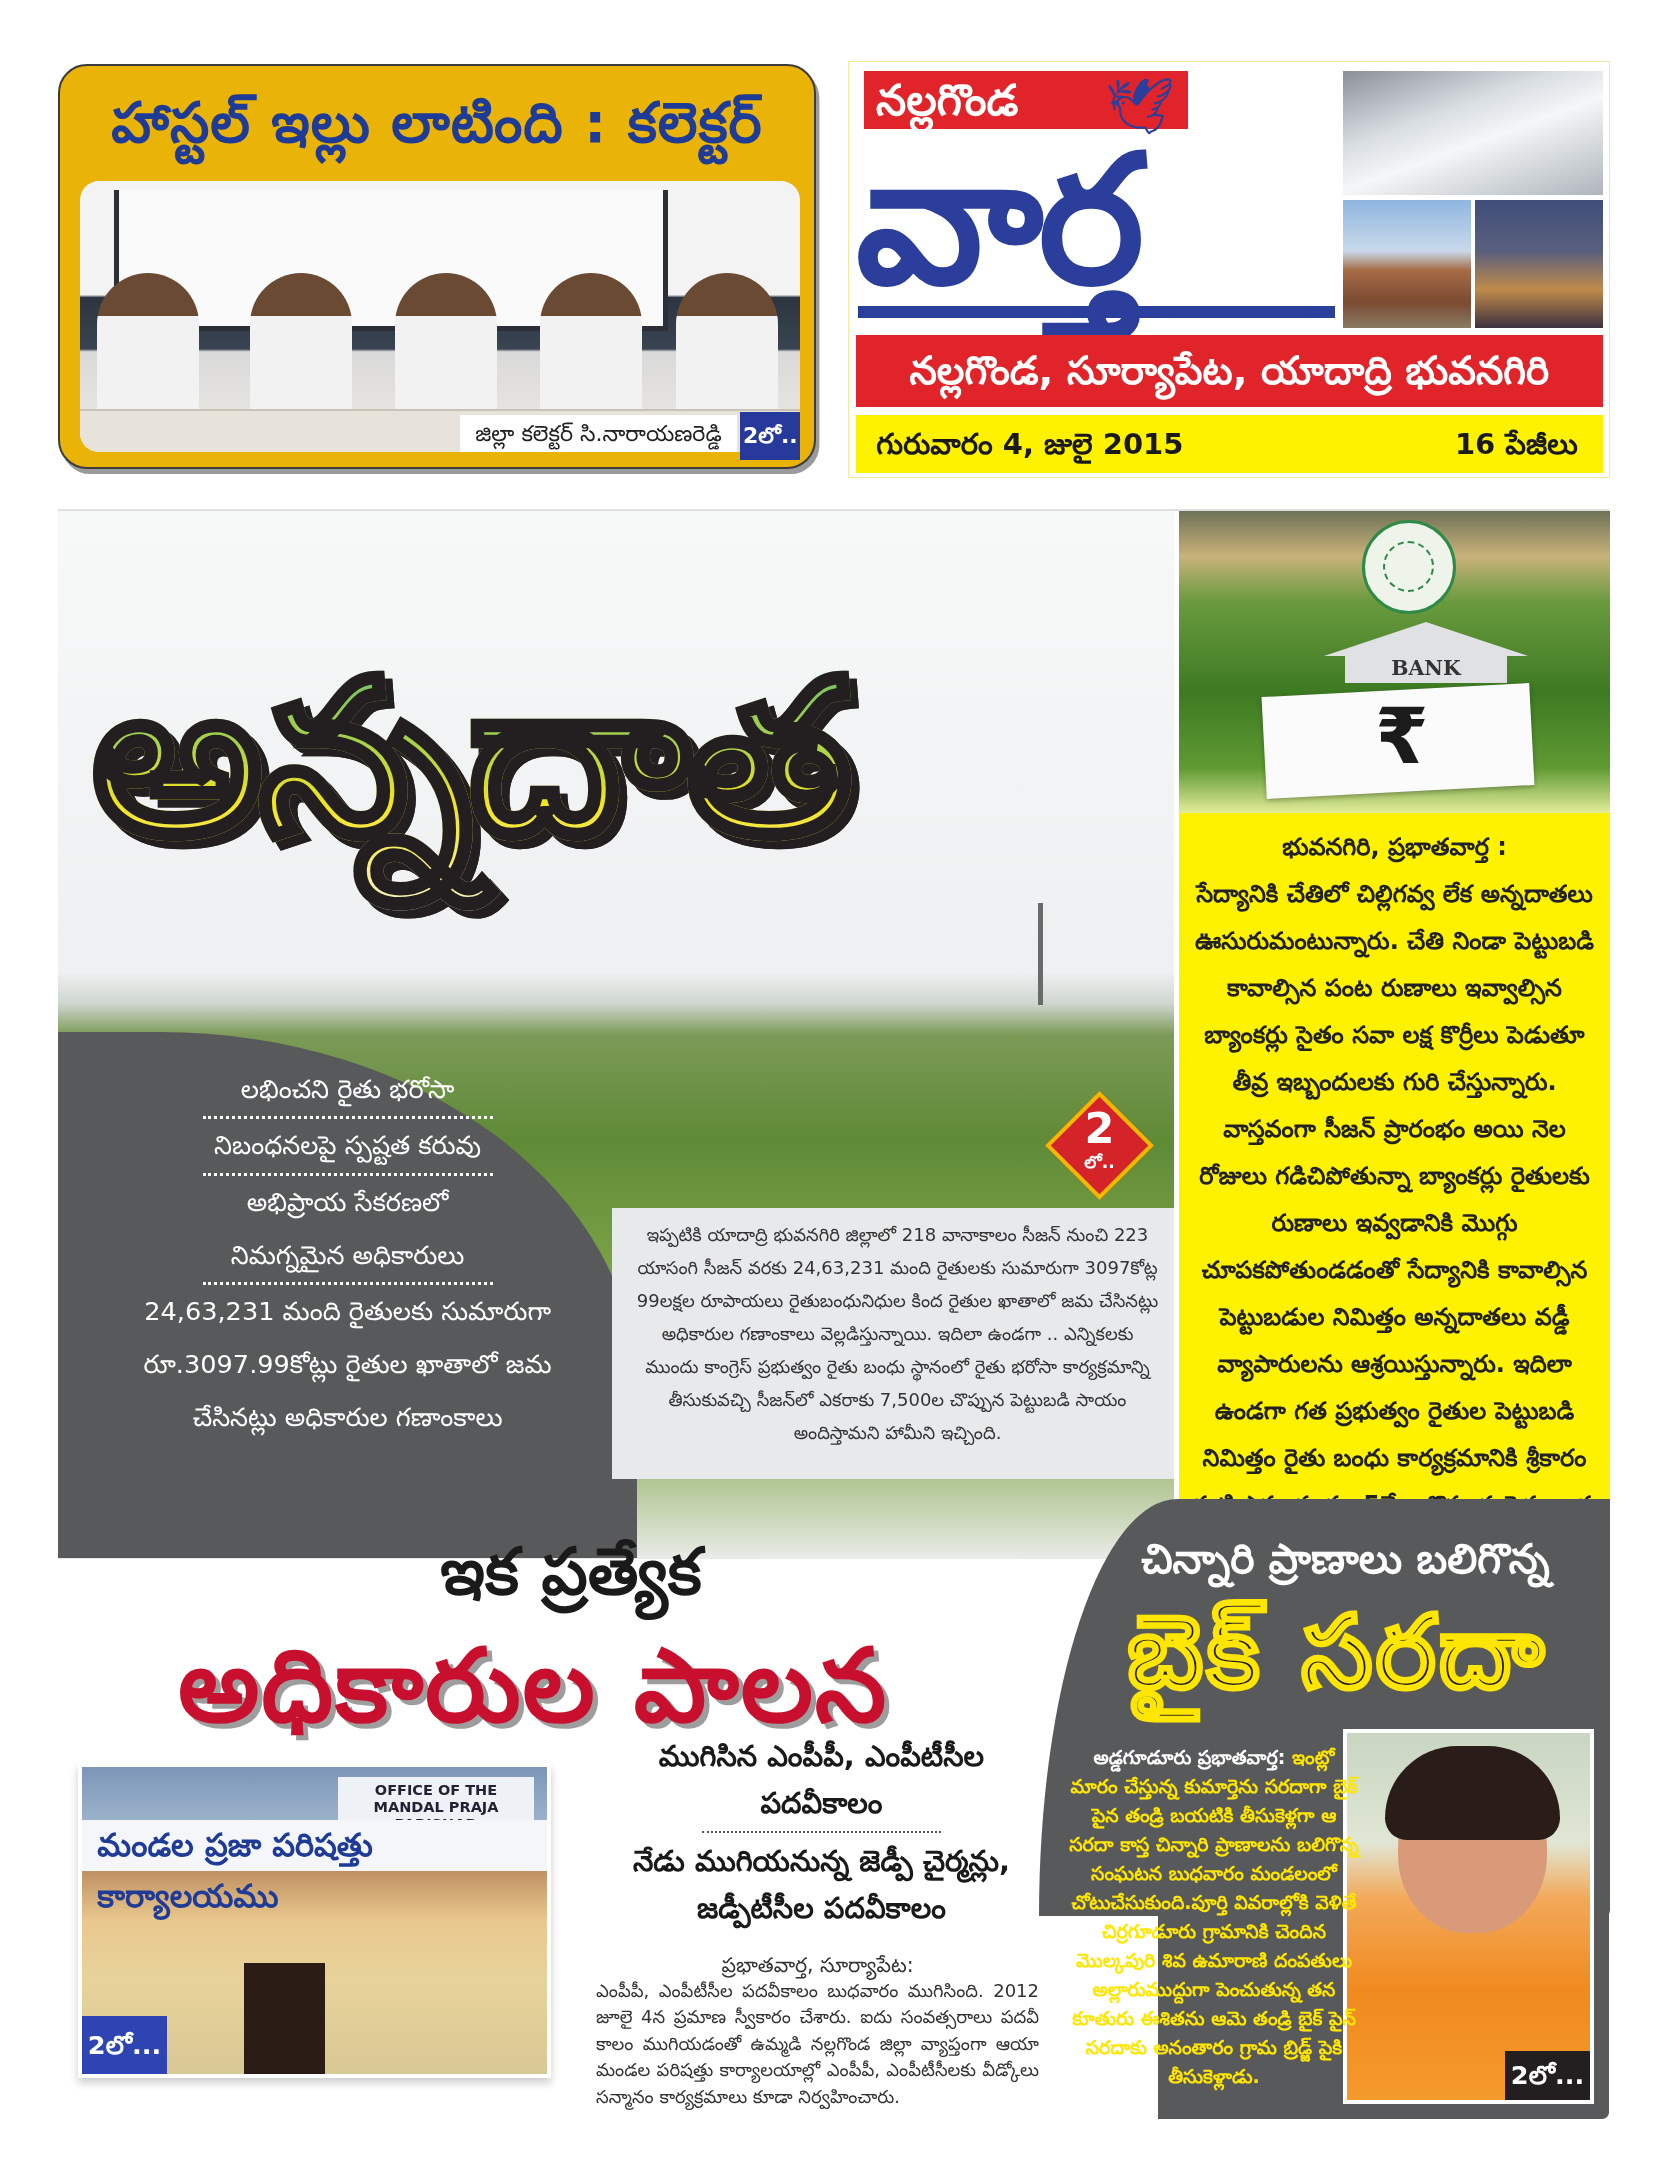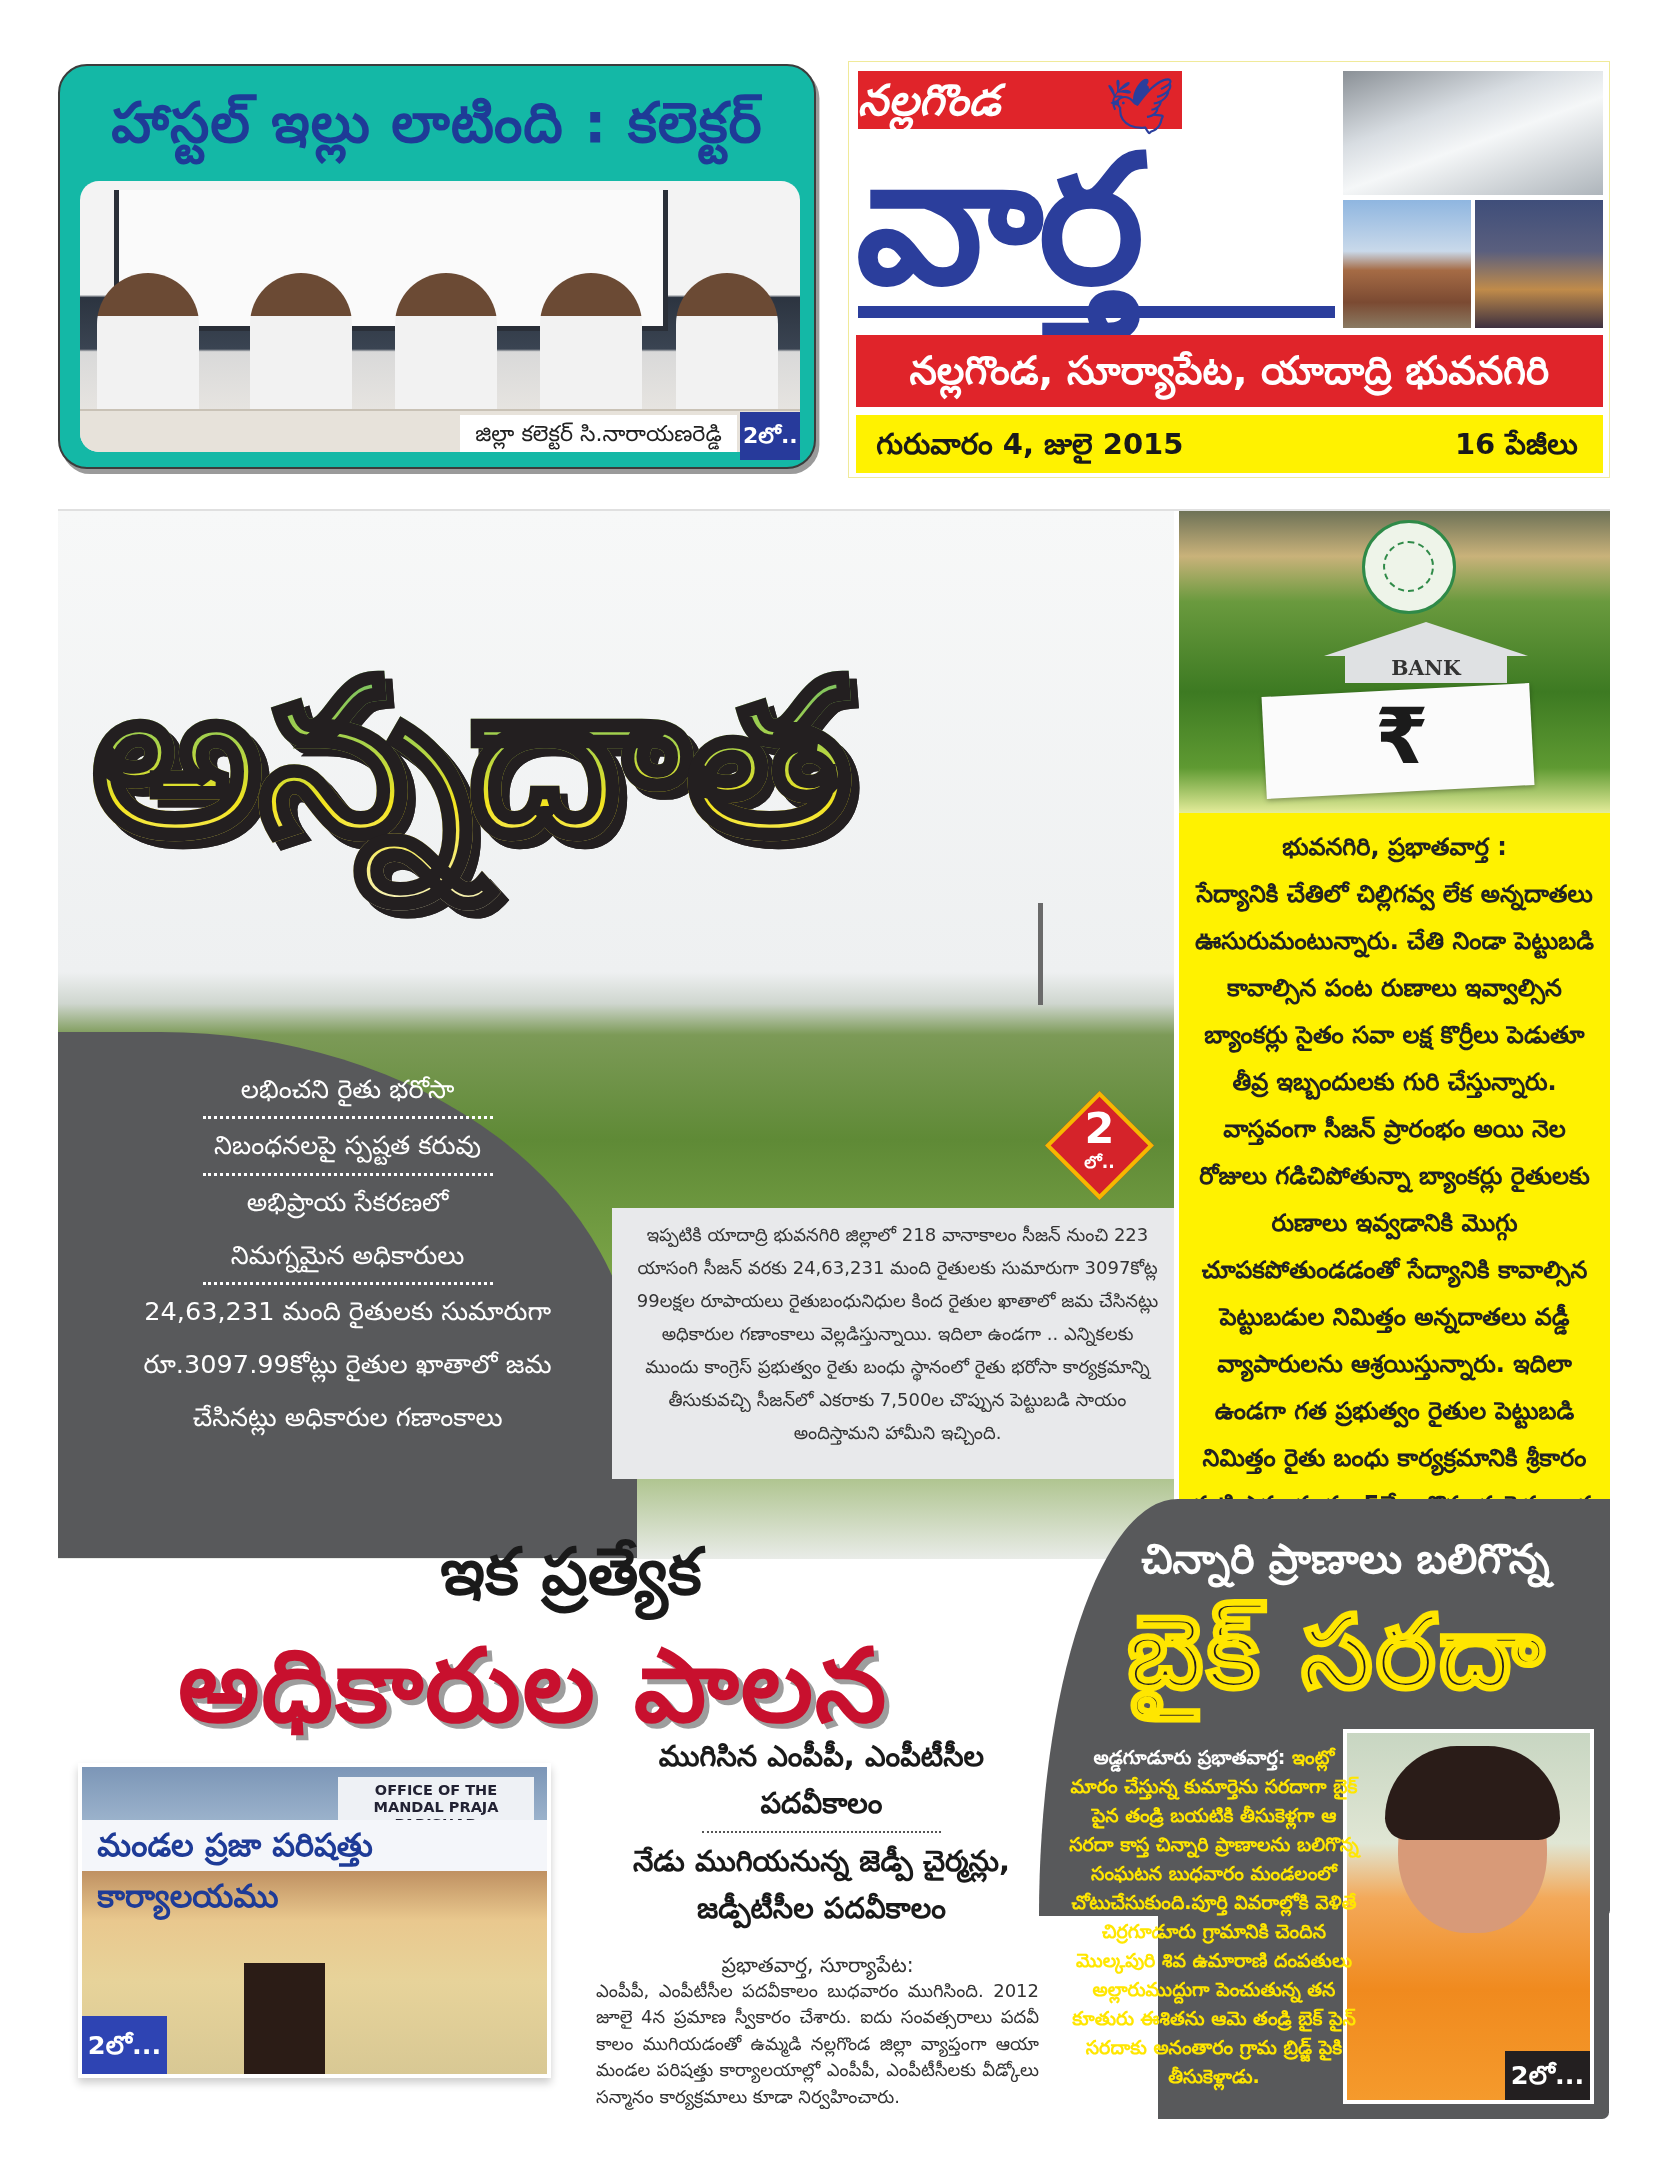--- a/index.html
+++ b/index.html
@@ -2,21 +2,21 @@
 <html style="font-size:13.6px"><head>
 <meta charset="utf-8">
 <style>
   * { box-sizing: border-box; margin: 0; padding: 0; }
   html, body { width: 1675px; height: 2181px; background: #ffffff; overflow: hidden; }
   body { position: relative; font-family: "DejaVu Sans", "Liberation Sans", sans-serif; color: #1a1a1a; }
 
   
   .teaser {
     position: absolute; left: 58px; top: 64px; width: 758px; height: 405px;
-    background: #14b8a6; border: 2.6px solid #3c3c3c; border-radius: 29px;
+    background: #eab308; border: 2.6px solid #3c3c3c; border-radius: 29px;
     box-shadow: 3.4px 5.1px 0 #9a9a9a; overflow: hidden;
   }
   .teaser-title {
     position: absolute; left: 0; right: 0; top: 10.2px; height: 94px;
     text-align: center; font-size: 56px; font-weight: bold; color: #1e3b97;
     line-height: 94px; letter-spacing: 0.9px;
   }
   .teaser-photo {
     position: absolute; left: 20.4px; top: 115px; width: 720px; height: 271px;
     border-radius: 19px; overflow: hidden;
@@ -33,22 +33,22 @@
     position: absolute; right: 13.6px; bottom: 6.8px; width: 60px; height: 48px;
     background: #273a9b; color: #fff; font-size: 22px; font-weight: bold; line-height: 48px; text-align: center;
   }
 
   
   .masthead {
     position: absolute; left: 848px; top: 61px; width: 762px; height: 417px;
     border: 1.7px solid #f0ea9a; background: #fff;
   }
   .mast-edition {
-    position: absolute; left: 9px; top: 8.5px; width: 324px; height: 58px;
-    background: #e0242a; color: #fff; font-size: 43px; font-weight: bold; line-height: 58px; padding-left: 0; font-style: italic;
+    position: absolute; left: 15px; top: 8.5px; width: 324px; height: 58px;
+    background: #e0242a; color: #fff; font-size: 43px; font-weight: bold; line-height: 58px; padding-left: 12px;
   }
   .mast-bird { position: absolute; left: 256px; top: 12px; font-size: 55px; color: #2b3e9c; }
   .mast-logo {
     position: absolute; left: 6.8px; top: 60px; width: 477px; height: 196px;
     color: #2b3e9c; font-size: 179px; font-weight: bold; line-height: 196px; letter-spacing: -5.1px;
   }
   .mast-underline { position: absolute; left: 8.5px; top: 244px; width: 477px; height: 12px; background: #2b3e9c; }
   .mast-img { position: absolute; background: #999; overflow: hidden; }
   .mast-img.dam { left: 494px; top: 8.5px; width: 260px; height: 124px; background: linear-gradient(160deg,#8a9096 0%,#d8dde2 35%,#f5f7f8 55%,#aeb5bb 100%); }
   .mast-img.temple { left: 494px; top: 138px; width: 128px; height: 128px; background: linear-gradient(180deg,#8fb6e0 0%,#c9d9ea 40%,#a56b45 55%,#7b4a32 80%,#8a7a62 100%); }

